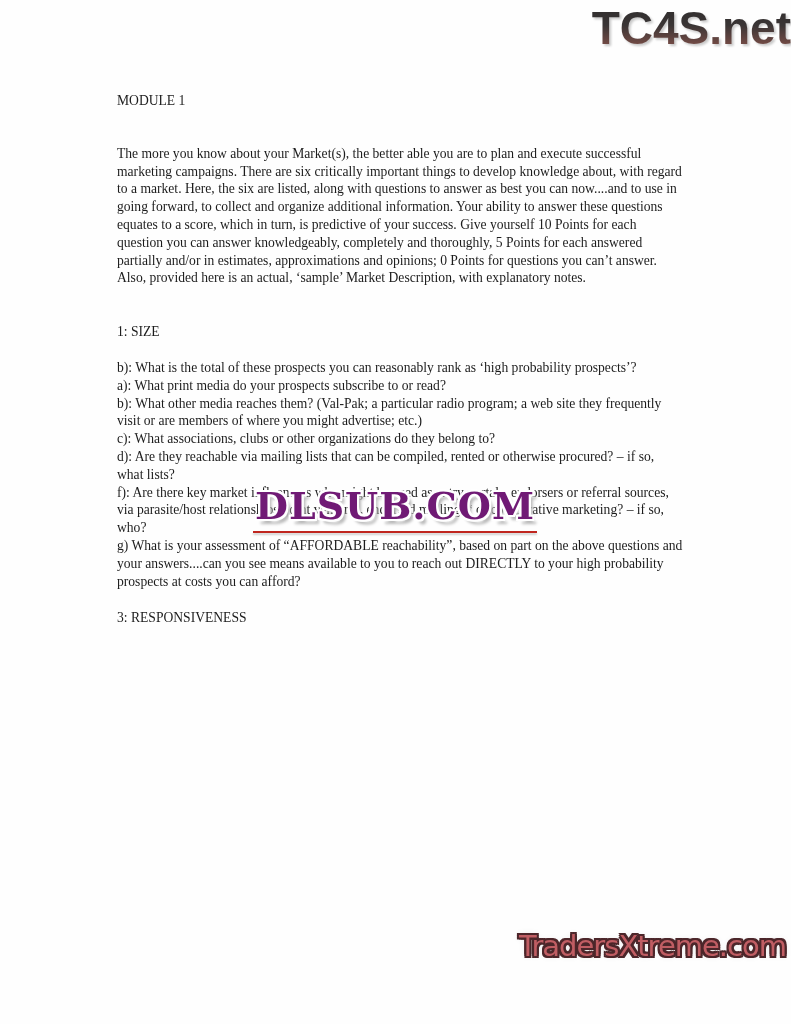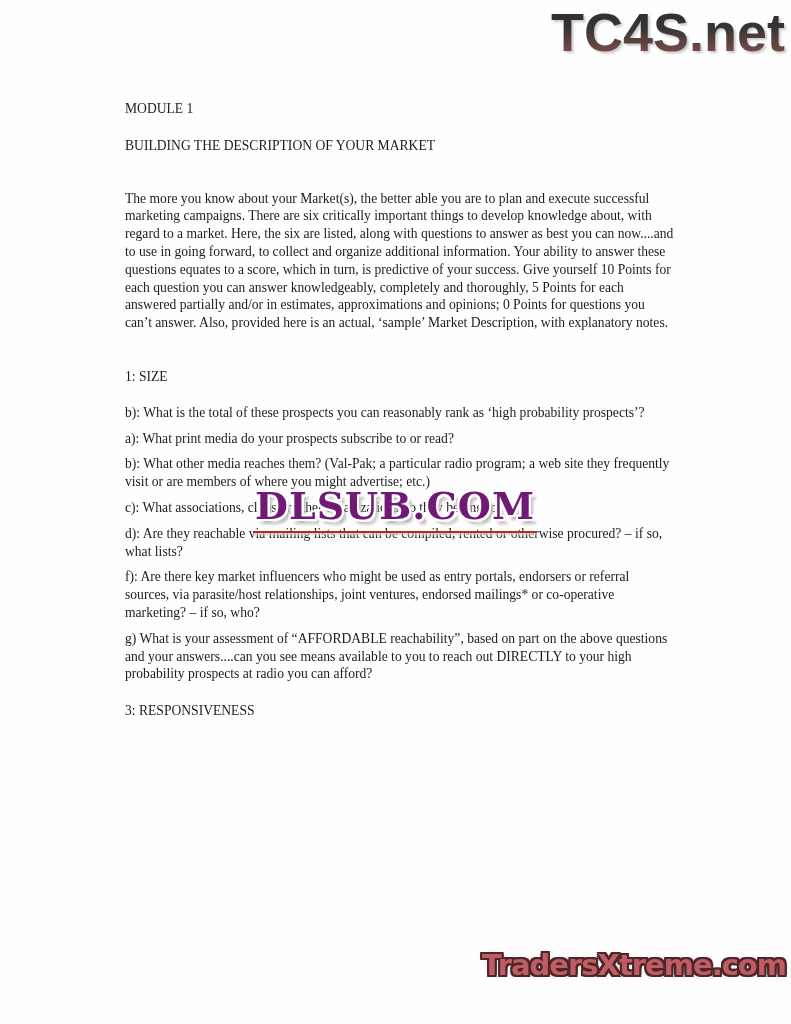--- a/index.html
+++ b/index.html
@@ -13,43 +13,43 @@
     width: 791px;
     height: 1024px;
     background: #fefefe;
     overflow: hidden;
   }
 
   
   .tc4s {
     position: absolute;
     top: 1px;
-    right: 6px;
+    right: 0;
     font-family: "Liberation Sans", sans-serif;
     font-weight: 700;
-    font-size: 54px;
+    font-size: 46px;
     letter-spacing: 0px;
     background: linear-gradient(180deg, #2d2b2b 0%, #3a3535 45%, #8a544c 95%);
     -webkit-background-clip: text;
     background-clip: text;
     color: transparent;
     filter: drop-shadow(2px 2px 1px #c9c9c9);
   }
 
   
   .doc {
     position: absolute;
     left: 117px;
     top: 92px;
     width: 566px;
     font-size: 13.6px;
     line-height: 17.8px;
     color: #1c1c1c;
   }
-  .doc p { margin: 8px; }
+  .doc p { margin: 0; }
   .doc .title      { margin-top: 19px; }
   .doc .intro      { margin-top: 35px; }
   .doc .s1-heading { margin-top: 36px; margin-bottom: 18px; }
   .doc .s2-heading { margin-top: 54px; margin-bottom: 18px; }
   .doc .s3-heading { margin-top: 19px; }
 
   
   .dlsub-wrap {
     position: absolute;
     left: 253px;
@@ -75,23 +75,23 @@
     margin-top: 3px;
     height: 2px;
     background: #c0261f;
     box-shadow: 0 2px 2px #cfcfcf;
   }
 
   
   .traders {
     position: absolute;
     right: 5px;
-    top: 948px;
+    top: 929px;
     font-family: "DejaVu Sans", sans-serif;
-    font-weight: 700;
+    font-weight: 400;
     font-size: 29px;
     letter-spacing: -1px;
     color: #c05d63;
     text-shadow:
       -2px -2px 0 #4c262a,  2px -2px 0 #4c262a,
       -2px  2px 0 #4c262a,  2px  2px 0 #4c262a,
       -2px  0   0 #4c262a,  2px  0   0 #4c262a,
        0   -2px 0 #4c262a,  0    2px 0 #4c262a,
        0 0 7px #d8d8d8;
   }
@@ -99,33 +99,32 @@
 </head>
 <body>
 
 <div class="page">
 
   <div class="tc4s">TC4S.net</div>
 
   <div class="doc">
     <p>MODULE 1</p>
 
-    <p class="title">BUILDING THE DESCRIPTION OF YOUR MARKET</p>
 
     <p class="intro">The more you know about your Market(s), the better able you are to plan and execute successful marketing campaigns. There are six critically important things to develop knowledge about, with regard to a market. Here, the six are listed, along with questions to answer as best you can now....and to use in going forward, to collect and organize additional information. Your ability to answer these questions equates to a score, which in turn, is predictive of your success. Give yourself 10 Points for each question you can answer knowledgeably, completely and thoroughly, 5 Points for each answered partially and/or in estimates, approximations and opinions; 0 Points for questions you can’t answer. Also, provided here is an actual, ‘sample’ Market Description, with explanatory notes.</p>
 
     <p class="s1-heading">1: SIZE</p>
     <p>b): What is the total of these prospects you can reasonably rank as ‘high probability prospects’?</p>
 
     <p>a): What print media do your prospects subscribe to or read?</p>
     <p>b): What other media reaches them? (Val-Pak; a particular radio program; a web site they frequently visit or are members of where you might advertise; etc.)</p>
     <p>c): What associations, clubs or other organizations do they belong to?</p>
     <p>d): Are they reachable via mailing lists that can be compiled, rented or otherwise procured? – if so, what lists?</p>
     <p>f): Are there key market influencers who might be used as entry portals, endorsers or referral sources, via parasite/host relationships, joint ventures, endorsed mailings* or co-operative marketing? – if so, who?</p>
-    <p>g) What is your assessment of “AFFORDABLE reachability”, based on part on the above questions and your answers....can you see means available to you to reach out DIRECTLY to your high probability prospects at radio you can afford?</p>
+    <p>g) What is your assessment of “AFFORDABLE reachability”, based on part on the above questions and your answers....can you see means available to you to reach out DIRECTLY to your high probability prospects at costs you can afford?</p>
 
     <p class="s3-heading">3: RESPONSIVENESS</p>
   </div>
 
   <div class="dlsub-wrap">
     <div class="dlsub">DLSUB.COM</div>
     <div class="dlsub-line"></div>
   </div>
 
   <div class="traders">TradersXtreme.com</div>

